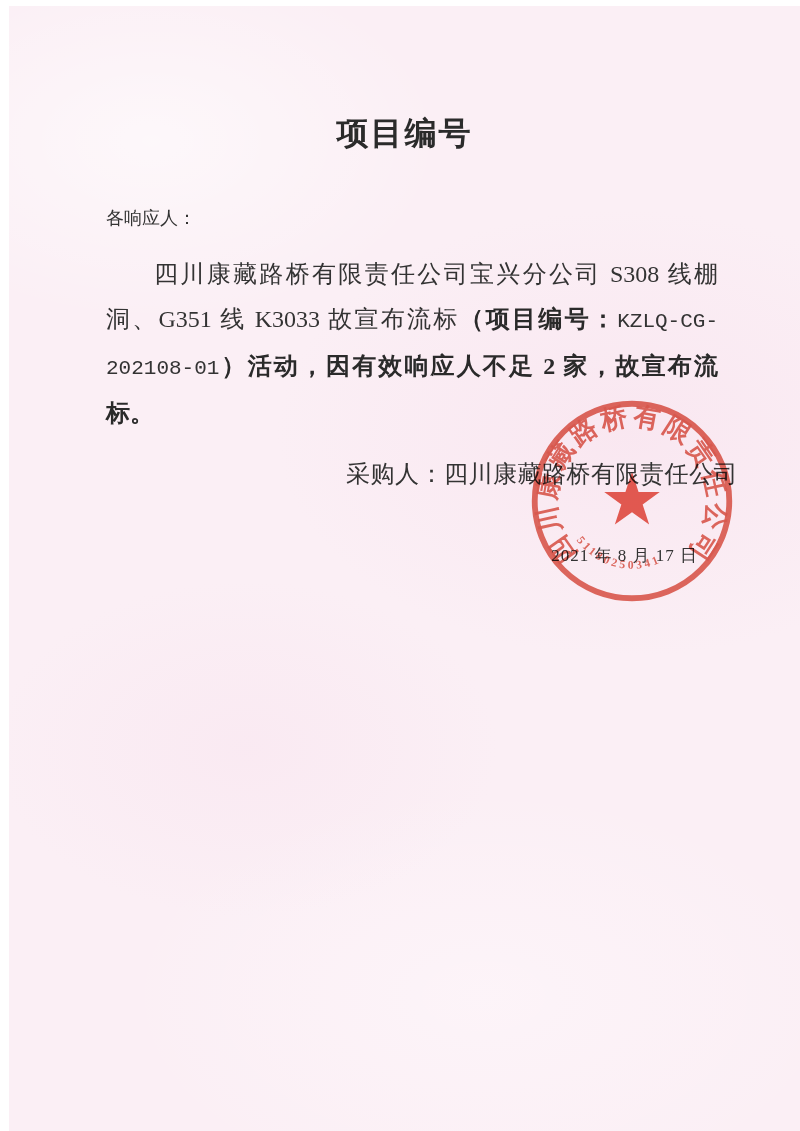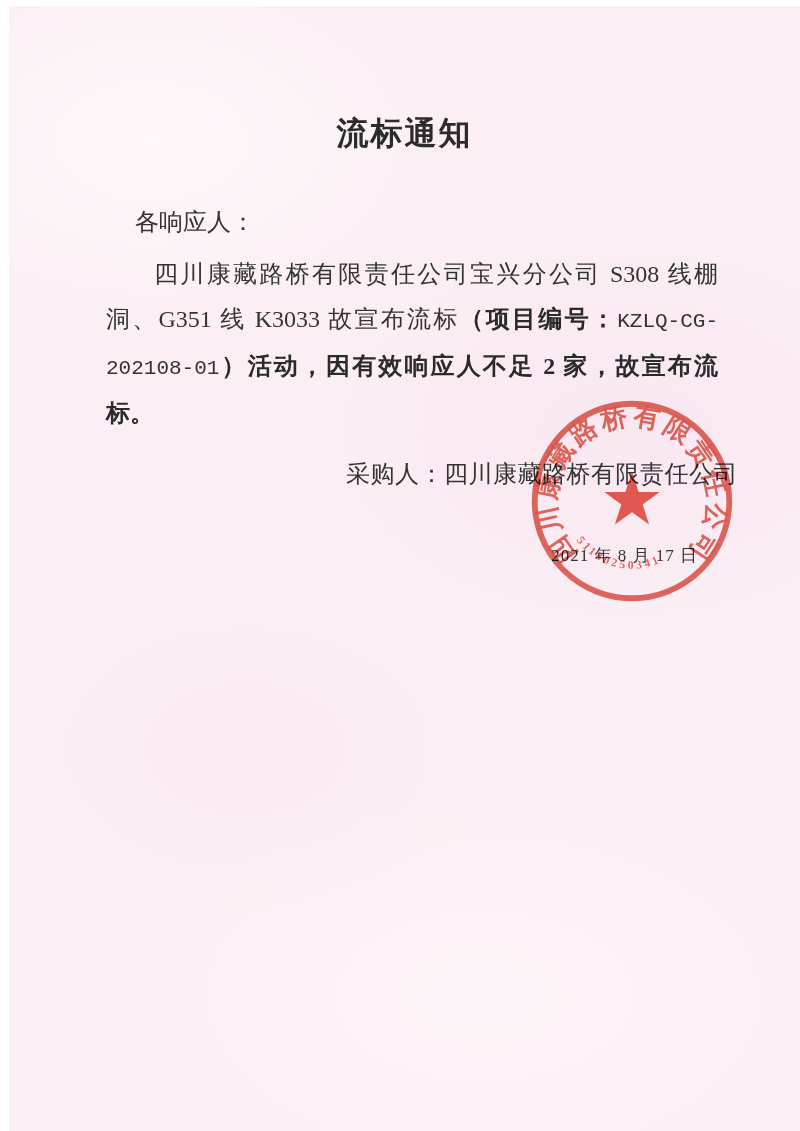--- a/index.html
+++ b/index.html
@@ -25,23 +25,22 @@
     top: 106px; left: 0; right: 0;
     text-align: center;
     font-size: 32px;
     font-weight: bold;
     color: #2b2b2b;
     letter-spacing: 2px;
   }
   .salutation {
     position: absolute;
     top: 200px; left: 97px;
-    font-size: 24px;
+    font-size: 18px;
     color: #333333;
-    margin-left: 29px;
   }
   .body-paragraph {
     position: absolute;
     top: 246px; left: 97px; width: 612px;
     font-size: 24px;
     line-height: 45px;
     color: #333333;
     text-align: justify;
     text-indent: 2em;
   }
@@ -74,21 +73,21 @@
     opacity: 0.88;
     pointer-events: none;
   }
   .seal text { font-family: "Liberation Serif", serif; }
 </style>
 </head>
 <body>
 
 <div class="scan-page">
 
-  <h1 class="doc-title">流标通知</h1>
+  <h1 class="doc-title">项目编号</h1>
 
   <div class="salutation">各响应人：</div>
 
   <p class="body-paragraph"><span>四川康藏路桥有限责任公司宝兴分公司 S308 线棚洞、G351 线 K3033 故宣布流标</span><span class="b">（项目编号：</span><span class="code">KZLQ-CG-202108-01</span><span class="b">）活动，因有效响应人不足 2 家，故宣布流标。</span></p>
 
   <div class="sign-line">采购人：四川康藏路桥有限责任公司</div>
 
   <div class="date-line">2021 年 8 月 17 日</div>
 
   <svg class="seal" viewBox="0 0 220 220">

